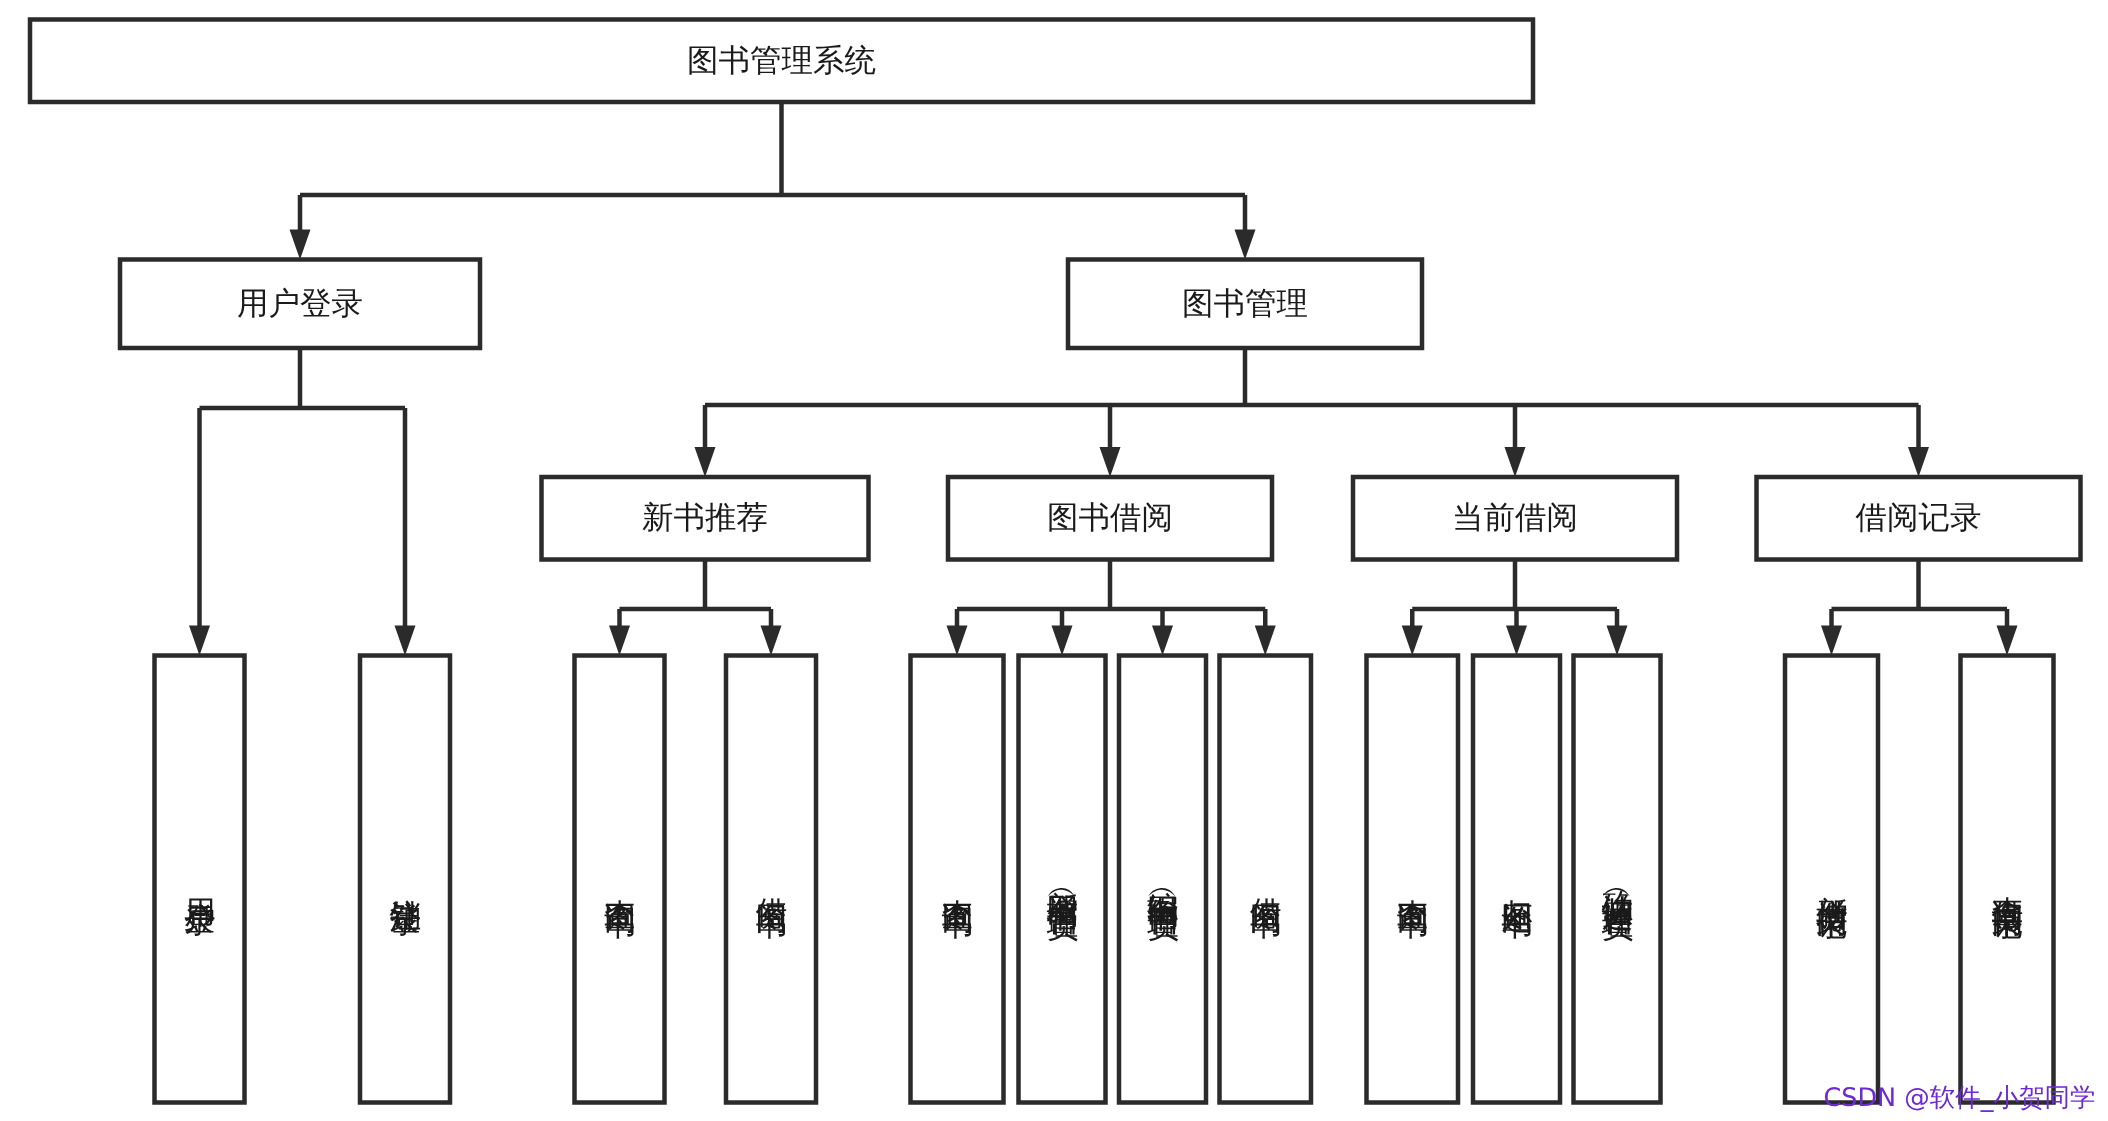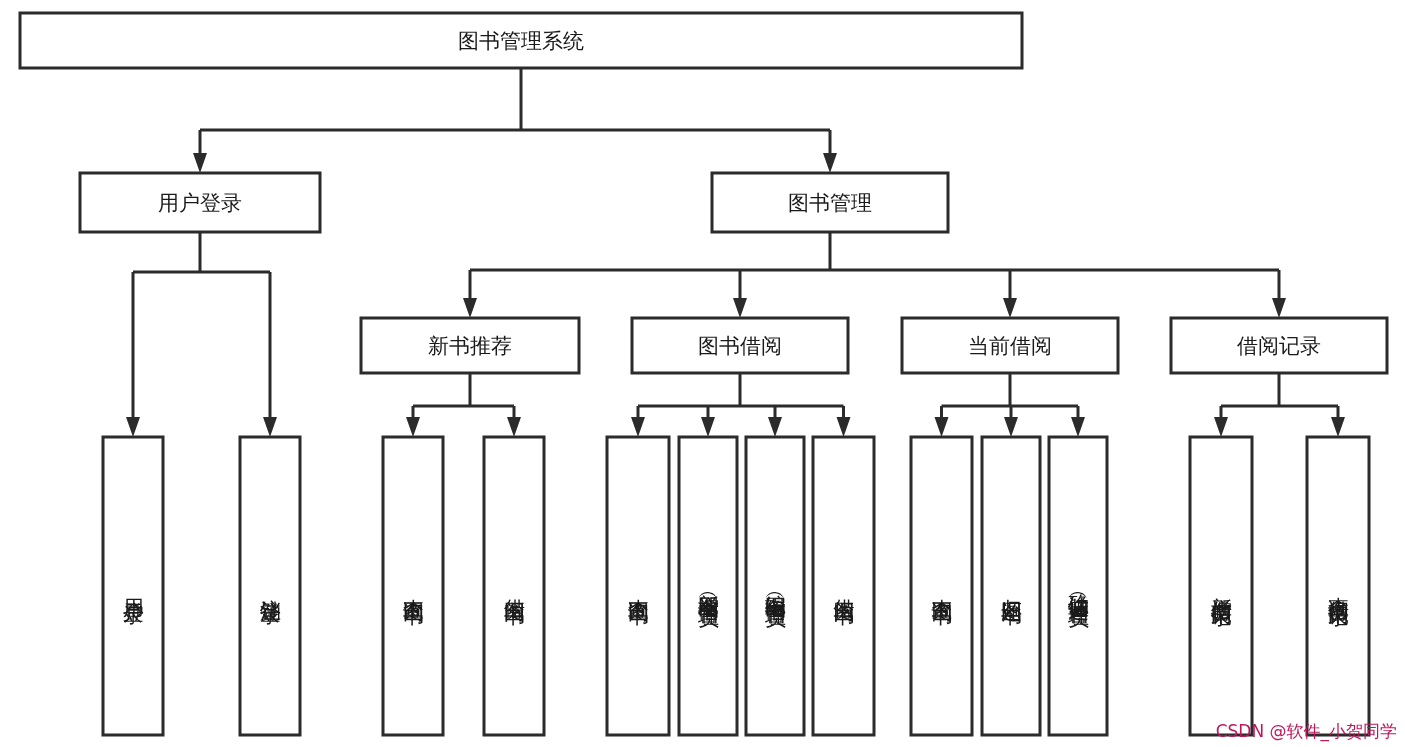--- a/index.html
+++ b/index.html
@@ -59,21 +59,21 @@
     text-align: center;
     pointer-events: none;
     white-space: nowrap;
   }
   .watermark {
     position: absolute;
     right: 8px;
     bottom: 4px;
     font-family: "DejaVu Sans", "Liberation Sans", sans-serif;
     font-size: 17px;
-    color: #be185d;
+    color: #6d28d9;
     white-space: nowrap;
     margin-left: 12px;
   }
 </style>
 </head>
 <body>
 
 <div id="canvas-wrap">
   <svg id="diagram" viewBox="0 0 1405 747">
     <defs>

